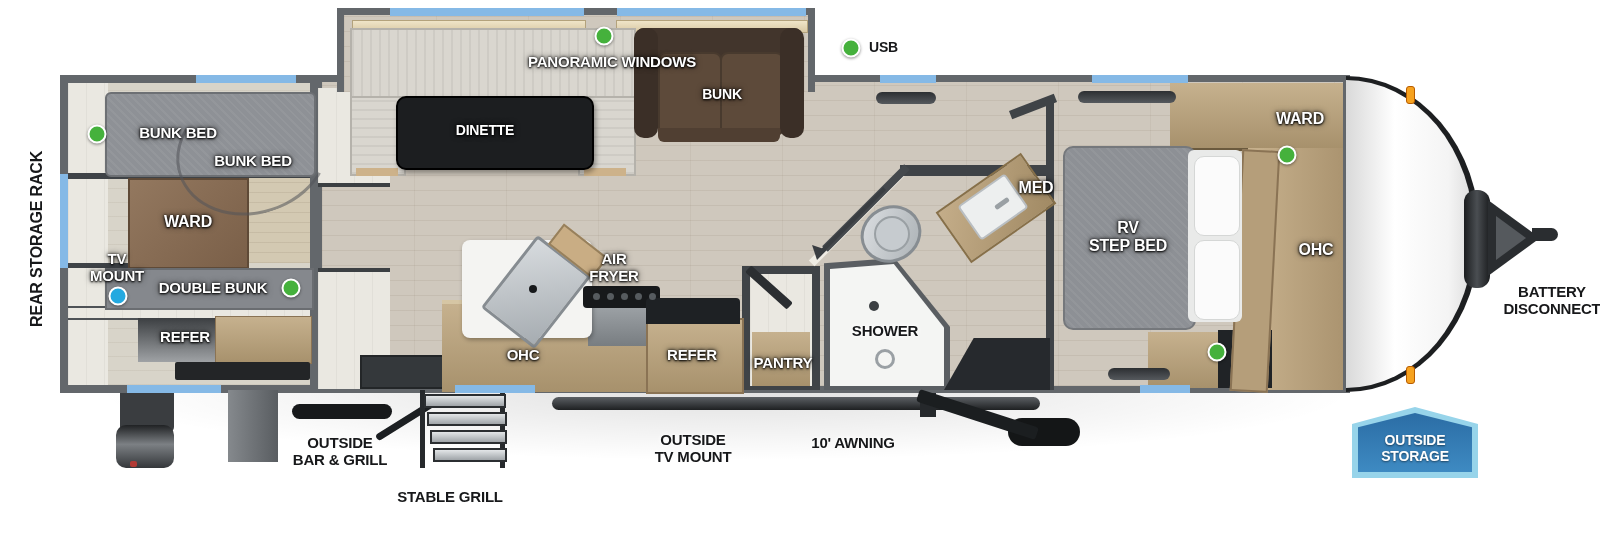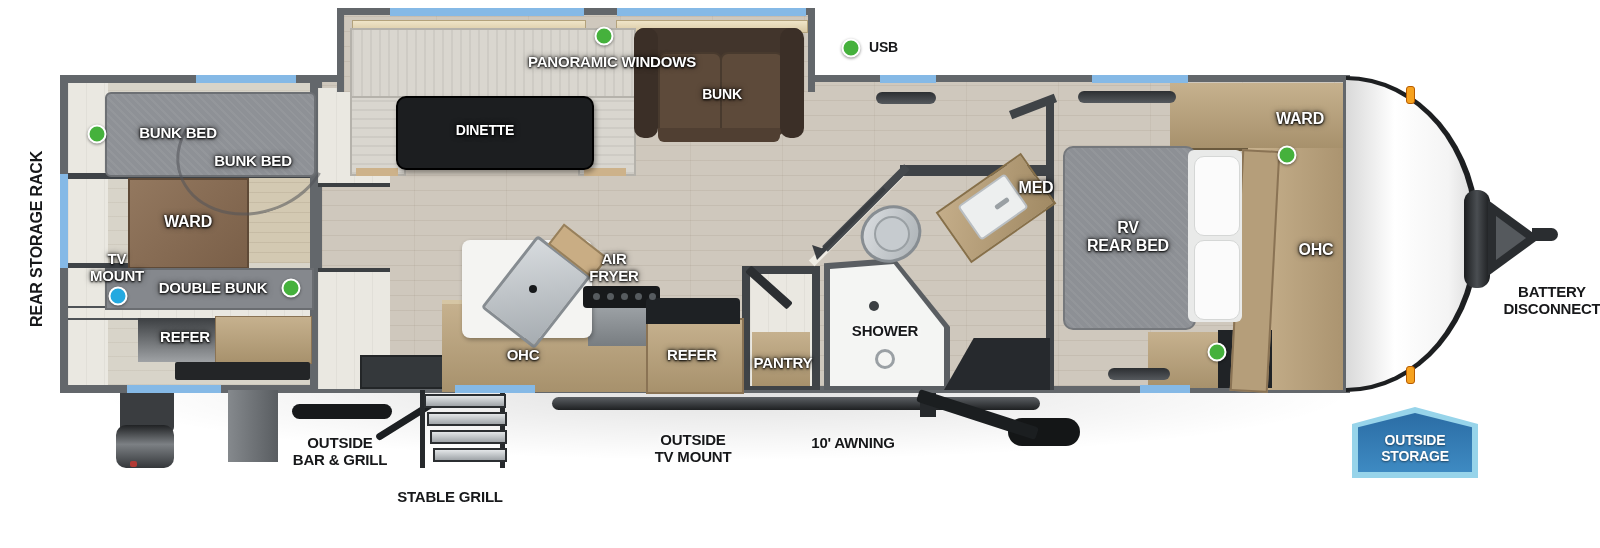--- a/index.html
+++ b/index.html
@@ -176,21 +176,21 @@
   <div class="abs" style="left:1248px;top:148px;width:95px;height:242px;z-index:5;background:linear-gradient(90deg,#c8b28e,#ab9470);"></div>
   <div class="abs" style="left:1236px;top:150px;width:34px;height:238px;z-index:6;transform:rotate(3deg);background:#b59e7a;border:2px solid #8a7354;"></div>
   <div class="lbl" style="left:1316px;top:250px;font-size:16px;">OHC</div>
 
   <div class="abs" style="left:1063px;top:146px;width:129px;height:180px;z-index:6;background:var(--c-mattress,#8d9095);border:2px solid #75787c;border-radius:10px;
               background-image:repeating-linear-gradient(45deg,rgba(255,255,255,.05) 0 2px,transparent 2px 6px);"></div>
   <div class="abs" style="left:1188px;top:150px;width:54px;height:172px;z-index:6;background:#e9eae9;border-radius:6px;"></div>
   <div class="abs" style="left:1194px;top:156px;width:44px;height:78px;z-index:7;background:#fbfbfb;border:1px solid #d5d7d6;border-radius:10px;"></div>
   <div class="abs" style="left:1194px;top:240px;width:44px;height:78px;z-index:7;background:#fbfbfb;border:1px solid #d5d7d6;border-radius:10px;"></div>
   <div class="lbl" style="left:1128px;top:237px;font-size:16px;">RV
-REAR BED</div>
+STEP BED</div>
 
   <div class="abs wood" style="left:1148px;top:332px;width:70px;height:56px;z-index:5;"></div>
   <div class="abs" style="left:1218px;top:330px;width:54px;height:58px;z-index:5;background:#202326;"></div>
   <div class="dot green" style="left:1217px;top:352px;"></div>
 
   <div class="vent" style="left:876px;top:92px;width:60px;height:12px;"></div>
   <div class="vent" style="left:1078px;top:91px;width:98px;height:12px;"></div>
   <div class="vent" style="left:1108px;top:368px;width:62px;height:12px;"></div>
 
   <div class="win" style="left:880px;top:75px;width:56px;height:8px;"></div>

